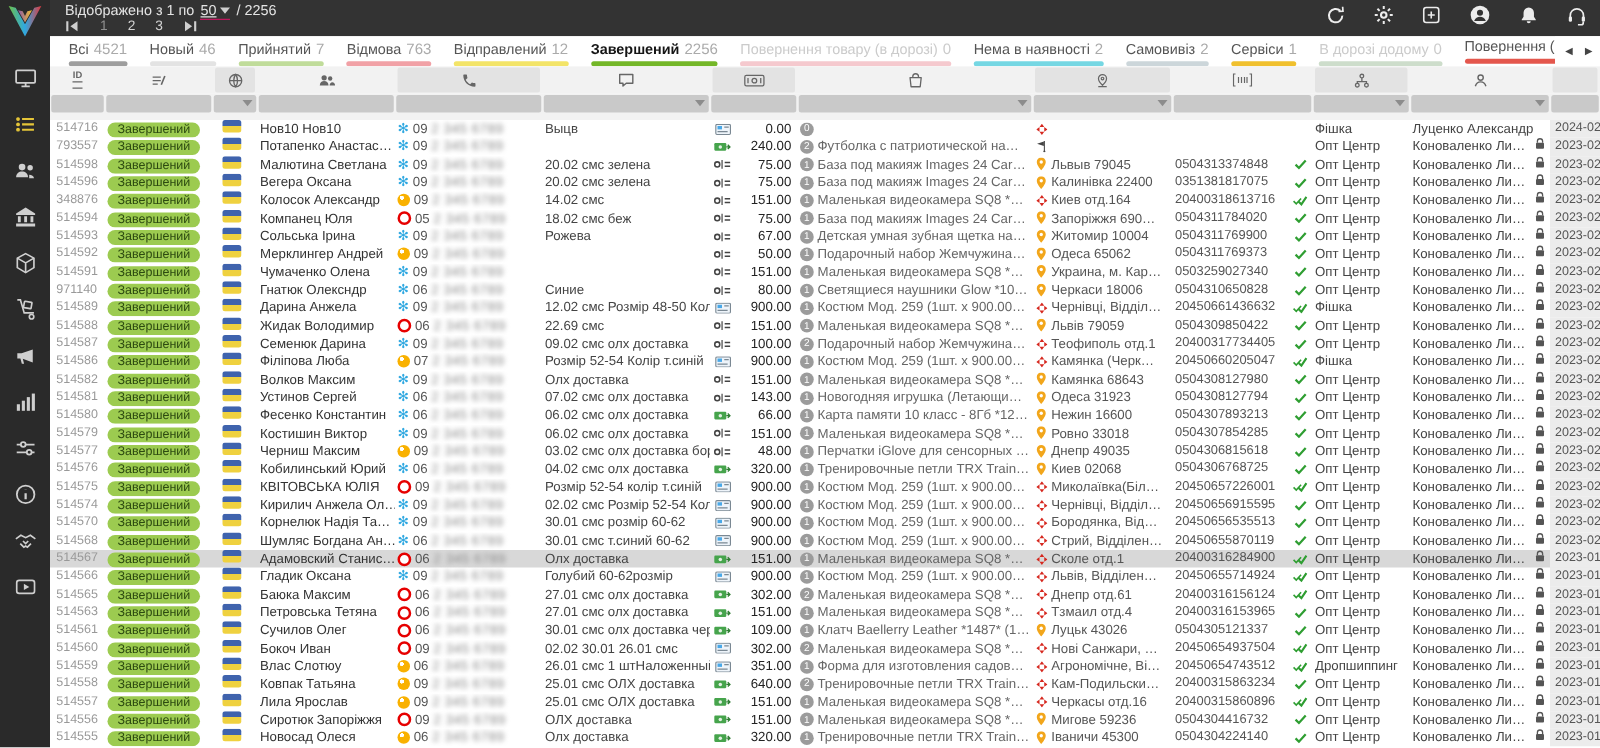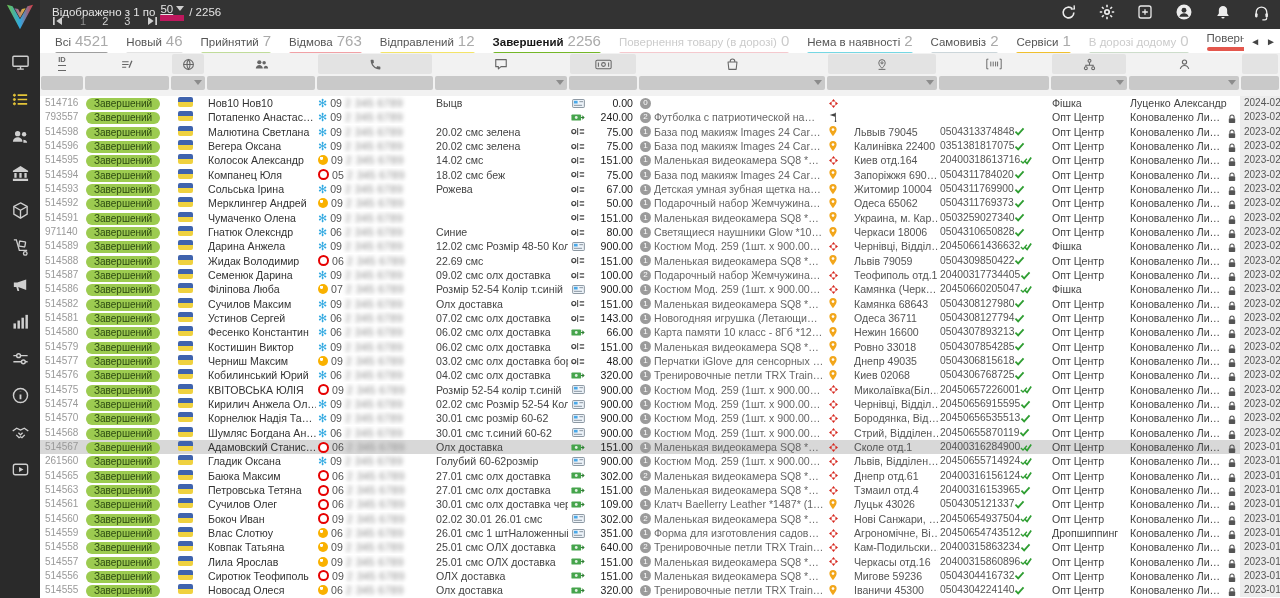--- a/index.html
+++ b/index.html
@@ -12,34 +12,34 @@
   #logo{margin:2px 0 12px 0;width:32px;height:30px;display:flex;align-items:center;justify-content:center;}
   .side-item{width:40px;height:37px;display:flex;align-items:center;justify-content:center;cursor:pointer;}
   .side-item svg{opacity:.92;}
 
   
   #main{width:1240px;display:flex;flex-direction:column;}
 
   
   #topbar{height:29px;background:#333;color:#ddd;position:relative;flex:0 0 29px;}
   #range-line{position:absolute;left:12px;top:2px;font-size:11.5px;color:#e4e4e4;display:flex;gap:5px;align-items:center;}
-  #page-size{border-bottom:6px solid #be185d;cursor:pointer;display:inline-flex;align-items:center;gap:3px;text-decoration:underline;}
+  #page-size{border-bottom:1px solid #be185d;cursor:pointer;display:inline-flex;align-items:center;gap:3px;text-decoration:underline;}
   .caret-down{width:0;height:0;border:4px solid transparent;border-top:5px solid #cfcfcf;margin-top:4px;display:inline-block;}
   #pager{position:absolute;left:12px;top:15px;display:flex;align-items:center;gap:16px;font-size:11px;}
   .pg-num{cursor:pointer;color:#d2d2d2;}
   .pg-num.cur{color:#8f8f8f;}
   .pg-btn{cursor:pointer;display:flex;align-items:center;}
   #top-icons{position:absolute;right:10px;top:3px;display:flex;gap:22px;align-items:center;}
   #top-icons .ti{cursor:pointer;display:flex;align-items:center;justify-content:center;}
 
   
   #tabs{height:24px;background:#fff;display:flex;padding-left:6px;overflow:hidden;position:relative;flex:0 0 24px;}
   .tab{padding:3px 9px 0 9px;cursor:pointer;flex:0 0 auto;}
   .tab-line{display:flex;gap:4px;align-items:baseline;white-space:nowrap;font-size:11.5px;color:#555;}
-  .tab-count{font-size:15px;color:#aaa;}
+  .tab-count{font-size:12px;color:#aaa;}
   .tab.active .tab-label{font-weight:bold;color:#151515;}
   .tab.muted .tab-label,.tab.muted .tab-count{color:#cbcbcb;}
   .tab-bar{height:4px;border-radius:2px;margin-top:3px;}
   #tab-nav{position:absolute;right:0;top:0;height:24px;background:#fff;display:flex;align-items:center;
     gap:6px;padding:0 4px 0 6px;font-size:10px;color:#444;}
   #tab-nav span{cursor:pointer;}
 
   
   .grid14{display:grid;grid-template-columns:44px 86px 36px 110px 118px 134px 20px 50px 188px 112px 112px 78px 112px 40px;}
   #thead{height:22px;background:#f2f2f2;align-items:center;flex:0 0 22px;}
@@ -65,25 +65,25 @@
   .blurred{filter:blur(2px);color:#888;letter-spacing:.5px;}
   .op-k{color:#2fa8e1;font-size:11px;line-height:10px;}
   .op-v{width:7px;height:7px;border:2.5px solid #e60000;border-radius:50%;display:inline-block;background:#fff;flex:0 0 auto;}
   .op-l{width:10px;height:10px;border-radius:50%;display:inline-block;flex:0 0 auto;
     background:radial-gradient(circle at 35% 32%,#fff 0 1.6px,#f9b100 1.7px);}
   .c-pay{display:flex;justify-content:center;}
   .c-price{text-align:right;padding-right:5px;color:#222;}
   .qty{background:#9b9b9b;color:#fff;border-radius:50%;width:11px;height:11px;display:inline-flex;
     align-items:center;justify-content:center;font-size:8px;margin-right:3px;flex:0 0 auto;}
   .c-prod{color:#666;display:flex;align-items:center;}
-  .c-city{display:flex;align-items:center;gap:16px;color:#555;}
+  .c-city{display:flex;align-items:center;gap:3px;color:#555;}
   .c-city .icw{width:10px;display:inline-flex;justify-content:center;flex:0 0 auto;}
-  .c-ttn{display:flex;align-items:center;color:#555;font-size:10.3px;padding-right:4px;}
+  .c-ttn{display:flex;align-items:center;justify-content:space-between;color:#555;font-size:10.3px;padding-right:4px;}
   .c-ship{color:#444;}
-  .c-mgr{display:flex;align-items:flex-end;justify-content:space-between;color:#444;padding-right:4px;}
+  .c-mgr{display:flex;align-items:flex-start;justify-content:space-between;color:#444;padding-right:4px;}
   .c-date{background:#ececec;height:14.34px;display:flex;align-items:center;color:#555;font-size:10px;padding-left:4px;}
   .icw{display:inline-flex;align-items:center;}
 
   .id-ic{font-weight:bold;font-size:7.5px;color:#666;display:inline-block;line-height:6px;}
   .id-ic i{display:block;font-style:normal;border-top:1px solid #666;border-bottom:1px solid #666;height:4px;margin-top:2px;}
 </style>
 </head>
 <body>
 
 <div class="app">
@@ -715,21 +715,21 @@
             <span class="icw">
               <svg viewBox="0 0 10 12" width="8" height="10">
                 <path d="M2.4 5V3.6a2.6 2.6 0 015.2 0V5" fill="none" stroke="#555" stroke-width="1.3"></path>
                 <rect x="1" y="5" width="8" height="6" rx="1" fill="#555"></rect>
               </svg>
             </span>
           </div>
           <div class="c c-date">2023-02</div>
         </div>
         <div class="row grid14">
-          <div class="c c-id">514595</div>
+          <div class="c c-id">348876</div>
           <div class="c"><span class="badge">Завершений</span></div>
           <div class="c"><span class="flagua"></span></div>
           <div class="c c-name">Колосок Александр</div>
           <div class="c c-phone">
             <span class="op-l"></span>
             <span>09</span>
             <span class="blurred">2 345 6789</span>
           </div>
           <div class="c">14.02 смс</div>
           <div class="c c-pay">
@@ -1257,21 +1257,21 @@
                 <rect x="1" y="5" width="8" height="6" rx="1" fill="#555"></rect>
               </svg>
             </span>
           </div>
           <div class="c c-date">2023-02</div>
         </div>
         <div class="row grid14">
           <div class="c c-id">514582</div>
           <div class="c"><span class="badge">Завершений</span></div>
           <div class="c"><span class="flagua"></span></div>
-          <div class="c c-name">Сучилов Максим</div>
+          <div class="c c-name">Волков Максим</div>
           <div class="c c-phone">
             <span class="op-k">✻</span>
             <span>09</span>
             <span class="blurred">2 345 6789</span>
           </div>
           <div class="c">Олх доставка</div>
           <div class="c c-pay">
             <span class="icw">
               <svg viewBox="0 0 16 10" width="14" height="9" fill="none" stroke="#444" stroke-width="1.4">
                 <circle cx="3.2" cy="5" r="2.3"></circle>
@@ -1339,21 +1339,21 @@
             <span class="qty">1</span>
             <span>Новогодняя игрушка (Летающи…</span>
           </div>
           <div class="c c-city">
             <span class="icw">
               <svg viewBox="0 0 10 14" width="8" height="11">
                 <path d="M5 0a4.6 4.6 0 014.6 4.6C9.6 8 5 13 5 13S.4 8 .4 4.6A4.6 4.6 0 015 0z" fill="#f2a61b"></path>
                 <circle cx="5" cy="4.6" r="1.7" fill="#fff"></circle>
               </svg>
             </span>
-            <span>Одеса 36711</span>
+            <span>Одеса 31923</span>
           </div>
           <div class="c c-ttn">
             <span>0504308127794</span>
             <span class="icw">
               <svg viewBox="0 0 12 10" width="11" height="9" fill="none" stroke="#2f9e32" stroke-width="2">
                 <path d="M1.5 5.2l3 3L10.5 1.5"></path>
               </svg>
             </span>
           </div>
           <div class="c c-ship">Опт Центр</div>
@@ -1845,21 +1845,21 @@
             <span class="icw">
               <svg viewBox="0 0 10 12" width="8" height="10">
                 <path d="M2.4 5V3.6a2.6 2.6 0 015.2 0V5" fill="none" stroke="#555" stroke-width="1.3"></path>
                 <rect x="1" y="5" width="8" height="6" rx="1" fill="#555"></rect>
               </svg>
             </span>
           </div>
           <div class="c c-date">2023-01</div>
         </div>
         <div class="row grid14">
-          <div class="c c-id">261560</div>
+          <div class="c c-id">514566</div>
           <div class="c"><span class="badge">Завершений</span></div>
           <div class="c"><span class="flagua"></span></div>
           <div class="c c-name">Гладик Оксана</div>
           <div class="c c-phone">
             <span class="op-k">✻</span>
             <span>09</span>
             <span class="blurred">2 345 6789</span>
           </div>
           <div class="c">Голубий 60-62розмір</div>
           <div class="c c-pay">
@@ -2278,21 +2278,21 @@
                 <rect x="1" y="5" width="8" height="6" rx="1" fill="#555"></rect>
               </svg>
             </span>
           </div>
           <div class="c c-date">2023-01</div>
         </div>
         <div class="row grid14">
           <div class="c c-id">514556</div>
           <div class="c"><span class="badge">Завершений</span></div>
           <div class="c"><span class="flagua"></span></div>
-          <div class="c c-name">Сиротюк Теофиполь</div>
+          <div class="c c-name">Сиротюк Запоріжжя</div>
           <div class="c c-phone">
             <span class="op-v"></span>
             <span>09</span>
             <span class="blurred">2 345 6789</span>
           </div>
           <div class="c">ОЛХ доставка</div>
           <div class="c c-pay">
             <span class="icw">
               <svg viewBox="0 0 16 10" width="14" height="9">
                 <rect x=".5" y="1.5" width="11" height="7" rx="1" fill="#46a44c"></rect>

